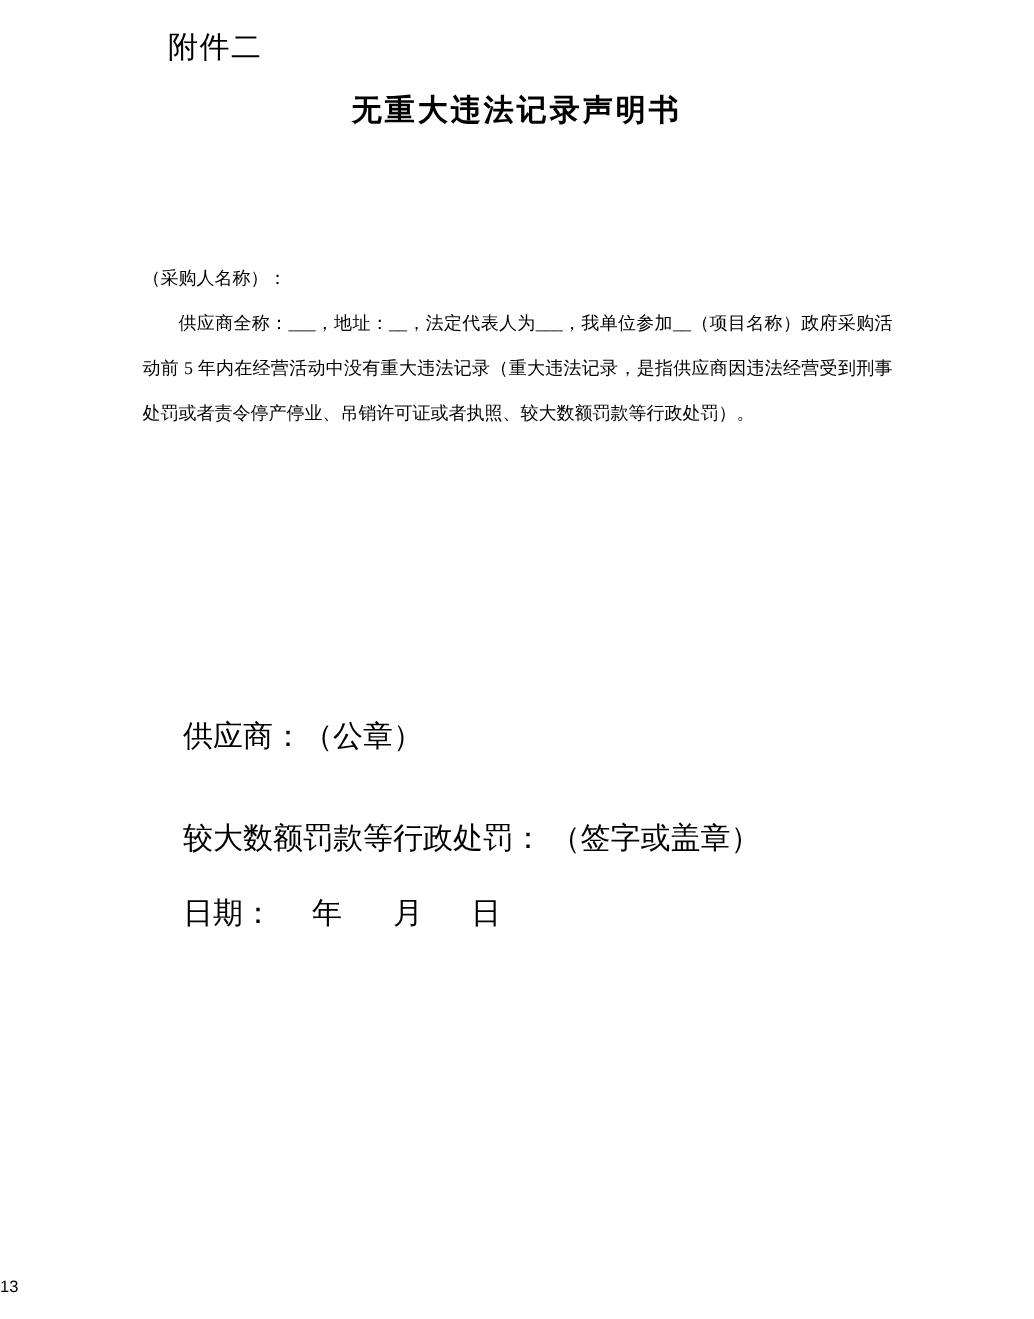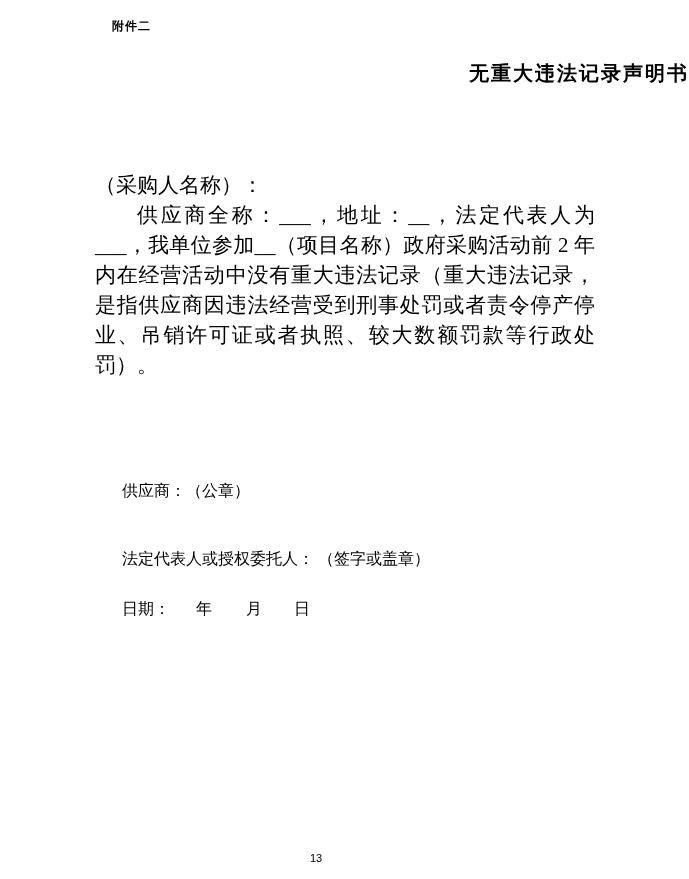--- a/index.html
+++ b/index.html
@@ -20,92 +20,92 @@
     top: 0; left: 0;
     width: 689px;
     height: 879px;
     box-sizing: border-box;
     padding: 0;
   }
   .attachment-label {
     position: absolute;
     left: 112px;
     top: 18px;
-    font-size: 12px;
-    font-weight: bold;
+    font-size: 20px;
+    font-weight: normal;
     letter-spacing: 1px;
   }
   .doc-title {
     position: absolute;
     left: 0;
     top: 60px;
     width: 689px;
-    text-align: right;
+    text-align: center;
     font-size: 20px;
     font-weight: bold;
     letter-spacing: 2px;
   }
   .body-block {
     position: absolute;
     left: 95px;
     top: 170px;
     width: 500px;
   }
   .para {
-    font-size: 21px;
+    font-size: 12px;
     line-height: 30px;
     text-align: justify;
     text-justify: inter-ideograph;
     margin: 0 0 0 0;
   }
   .para.indent {
     text-indent: 2em;
   }
   .sig-block {
     position: absolute;
     left: 122px;
     top: 476px;
     width: 470px;
   }
   .sig-line {
-    font-size: 16px;
+    font-size: 20px;
     line-height: 30px;
   }
   .sig-line.gap1 { margin-top: 38px; }
   .sig-line.gap2 { margin-top: 20px; }
   .date-line .sp1 { display: inline-block; width: 26px; }
   .date-line .sp2 { display: inline-block; width: 34px; }
   .date-line .sp3 { display: inline-block; width: 32px; }
   .page-number {
     position: absolute;
     left: 0;
     top: 852px;
     width: 632px;
-    text-align: center;
+    text-align: left;
     font-size: 11px;
     font-family: "Liberation Sans", sans-serif;
   }
 </style>
 </head>
 <body>
 
 <div class="page">
 
   <div class="attachment-label">附件二</div>
 
   <div class="doc-title">无重大违法记录声明书</div>
 
   <div class="body-block">
     <p class="para">（采购人名称）：</p>
-    <p class="para indent">供应商全称：___，地址：__，法定代表人为___，我单位参加__（项目名称）政府采购活动前 2 年内在经营活动中没有重大违法记录（重大违法记录，是指供应商因违法经营受到刑事处罚或者责令停产停业、吊销许可证或者执照、较大数额罚款等行政处罚）。</p>
+    <p class="para indent">供应商全称：___，地址：__，法定代表人为___，我单位参加__（项目名称）政府采购活动前 5 年内在经营活动中没有重大违法记录（重大违法记录，是指供应商因违法经营受到刑事处罚或者责令停产停业、吊销许可证或者执照、较大数额罚款等行政处罚）。</p>
   </div>
 
   <div class="sig-block">
     <div class="sig-line">供应商：（公章）</div>
-    <div class="sig-line gap1">法定代表人或授权委托人： （签字或盖章）</div>
+    <div class="sig-line gap1">较大数额罚款等行政处罚： （签字或盖章）</div>
     <div class="sig-line gap2 date-line">
       <span>日期：</span><span class="sp1"></span><span>年</span><span class="sp2"></span><span>月</span><span class="sp3"></span><span>日</span>
     </div>
   </div>
 
   <div class="page-number">13</div>
 
 </div>
 
 </body></html>

